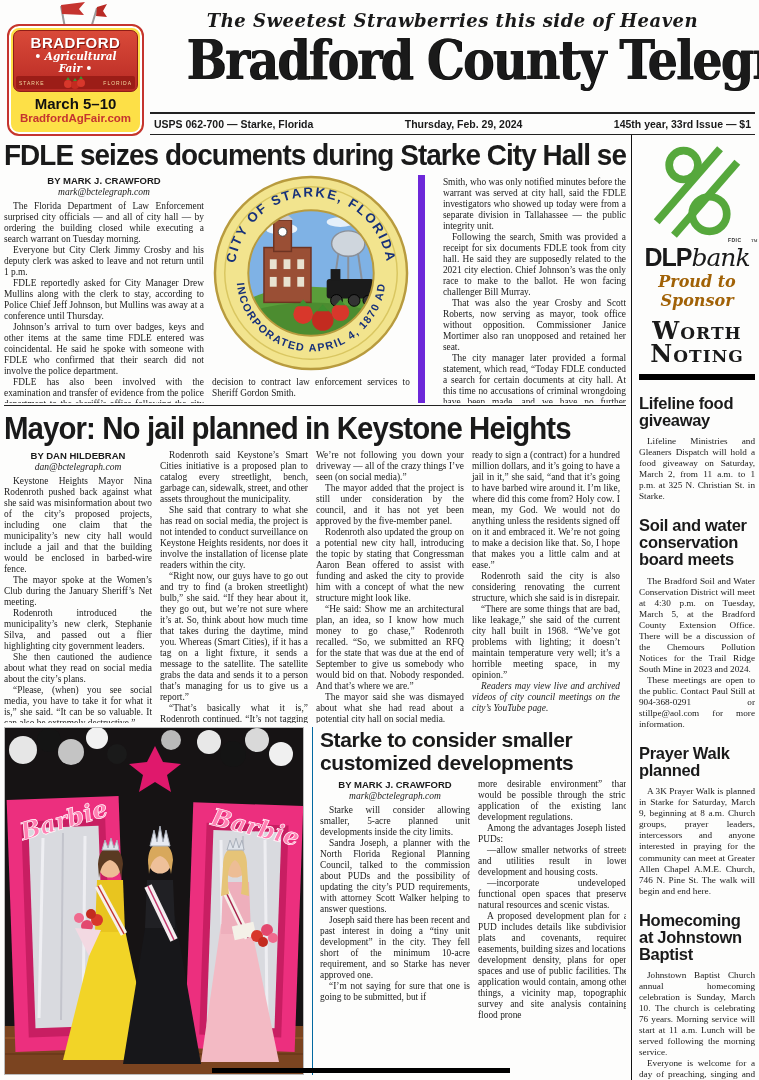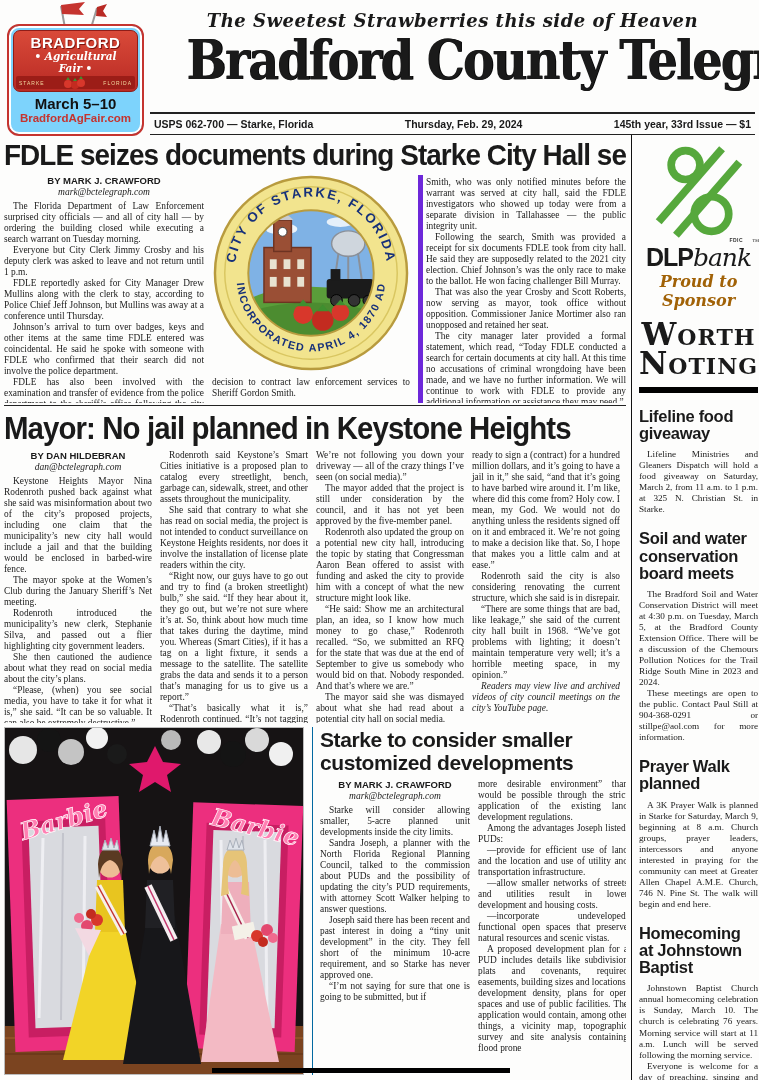--- a/index.html
+++ b/index.html
@@ -7,21 +7,21 @@
   .page {
     position:relative; width:759px; height:1080px; margin:0 auto;
     background:#fdfdfc; overflow:hidden; color:#1a1a1a;
     font-family:"Liberation Serif", serif;
   }
   
   .masthead { position:relative; height:112px; }
   .fair-ad { position:absolute; left:7px; top:24px; width:137px; height:112px; z-index:2; }
   .fair-flags { position:absolute; left:44px; top:-22px; }
   .ticket {
-    position:absolute; inset:0; background:#7dd3fc; border:2.5px solid #c5342f;
+    position:absolute; inset:0; background:#fde047; border:2.5px solid #c5342f;
     border-radius:12px; padding:4px 4px 2px; box-shadow:0 0 0 2px #fff inset;
   }
   .ticket-red {
     background:linear-gradient(#d94a39,#b92a24); border:1.5px solid #8f1d18;
     border-radius:7px; padding:3px 2px 2px; text-align:center; color:#fff;
   }
   .fair-name { font-family:"Liberation Sans",sans-serif; font-weight:bold; font-size:15px; letter-spacing:.5px; text-shadow:1px 1px 0 #7c140f; }
   .fair-sub { font-style:italic; font-weight:bold; font-size:10.5px; font-family:"DejaVu Serif",serif; margin-top:-1px; }
   .fair-strip { display:flex; align-items:center; justify-content:space-between; background:#9c1d17; border-radius:2px; margin-top:2px; padding:0 3px; height:13px; }
   .fair-strip span { font-size:5px; font-family:"Liberation Sans",sans-serif; letter-spacing:1px; color:#f3d9a0; }
@@ -59,40 +59,40 @@
   }
   .byline { text-align:center; font-family:"Liberation Sans",sans-serif; font-weight:bold; font-size:9.5px; margin-bottom:1px; }
   .byline-email { text-align:center; font-style:italic; font-size:9.5px; margin-bottom:4px; }
   .colrow { display:flex; gap:8px; }
   .col p { font-size:9.4px; line-height:1.17; text-align:justify; text-indent:9px; }
   .col.cont p:first-child { text-indent:0; }
   .ital { font-style:italic; }
   .sec-fdle { height:268px; overflow:hidden; }
   .fdle-c1 { width:202px; }
   .fdle-mid { width:200px; text-align:center; }
-  .fdle-c2 { width:210px; border-left:5px solid #6d28d9; padding-left:3px; padding-top:2px; }
+  .fdle-c2 { width:210px; border-left:7px solid #6d28d9; padding-left:18px; padding-top:2px; }
   .seal-caption p { font-size:9.4px; line-height:1.18; text-align:justify; text-indent:0; margin-top:2px; }
   .sec-mayor { height:318px; overflow:hidden; border-top:1.5px solid #222; margin-top:2px; }
   .mayor-col { width:148px; }
   .sec-bottom { position:relative; height:348px; overflow:hidden; margin-top:4px; }
   .bottom-row { display:flex; gap:8px; height:100%; }
   .photo-wrap { width:300px; border:1px solid #bbb; }
   .dev-article { flex:1; border-left:1px solid #0369a1; padding-left:7px; }
   .dev-cols { display:flex; gap:8px; }
   .dev-col { width:150px; }
   .bottom-bar { position:absolute; left:208px; bottom:2px; width:298px; height:5px; background:#000; }
   
   .sponsor { text-align:center; padding-top:8px; }
   .brand-line { position:relative; display:inline-block; font-size:25px; line-height:1; margin-top:2px; }
   .brand-bold { font-family:"Liberation Sans",sans-serif; font-weight:bold; letter-spacing:-1px; }
   .brand-italic { font-family:"DejaVu Serif",serif; font-style:italic; letter-spacing:-1px; }
   .brand-fdic { position:absolute; top:-7px; right:8px; font-family:"Liberation Sans",sans-serif; font-size:5px; font-weight:bold; color:#333; letter-spacing:.5px; }
   .brand-tm { position:absolute; top:-6px; right:-8px; font-size:7px; }
   .sponsor-tag { font-family:"DejaVu Serif",serif; font-style:italic; font-weight:bold; font-size:16px; color:#a16207; margin-top:2px; }
-  .worth { font-family:"DejaVu Serif",serif; font-variant:small-caps; font-weight:bold; font-size:31px; line-height:.95; text-align:center; margin-top:10px; letter-spacing:1px; }
+  .worth { font-family:"DejaVu Serif",serif; font-variant:small-caps; font-weight:bold; font-size:24px; line-height:.95; text-align:center; margin-top:10px; letter-spacing:1px; }
   .worth-bar { height:6px; background:#000; margin-top:8px; }
   .side-sec h3 { font-family:"Liberation Sans",sans-serif; font-weight:bold; font-size:16.5px; line-height:1.04; letter-spacing:-.3px; margin:15px 0 7px; }
   .side-sec p { font-size:9.2px; line-height:1.2; text-align:justify; text-indent:8px; }
 </style>
 </head>
 <body>
 
 <div class="page">
 
   <header class="masthead">
@@ -348,21 +348,20 @@
                 <div class="col">
                     <p>Starke will consider allowing smaller, 5-acre planned unit developments inside the city limits.</p>
                     <p>Sandra Joseph, a planner with the North Florida Regional Planning Council, talked to the commission about PUDs and the possibility of updating the city’s PUD requirements, with attorney Scott Walker helping to answer questions.</p>
                     <p>Joseph said there has been recent and past interest in doing a “tiny unit development” in the city. They fell short of the minimum 10-acre requirement, and so Starke has never approved one.</p>
                     <p>“I’m not saying for sure that one is going to be submitted, but if</p>
                   </div>
               </div>
               <div class="col cont dev-col">
                   <p>more desirable environment” than would be possible through the strict application of the existing land development regulations.</p>
                   <p>Among the advantages Joseph listed, PUDs:</p>
-                  <p>—provide for efficient use of land and the location and use of utility and transportation infrastructure.</p>
                   <p>—allow smaller networks of streets and utilities result in lower development and housing costs.</p>
                   <p>—incorporate undeveloped, functional open spaces that preserve natural resources and scenic vistas.</p>
                   <p>A proposed development plan for a PUD includes details like subdivision plats and covenants, required easements, building sizes and locations, development density, plans for open spaces and use of public facilities. The application would contain, among other things, a vicinity map, topographic survey and site analysis containing flood prone</p>
                 </div>
             </div>
           </div>
         </div>
         <div class="bottom-bar"></div>
       </section>
     </div>

